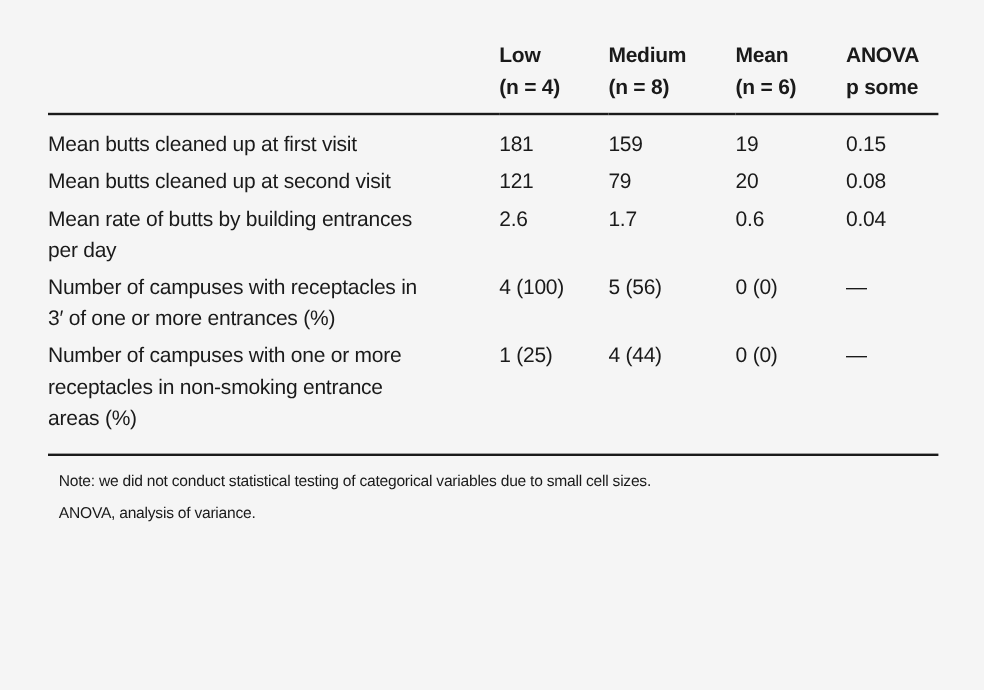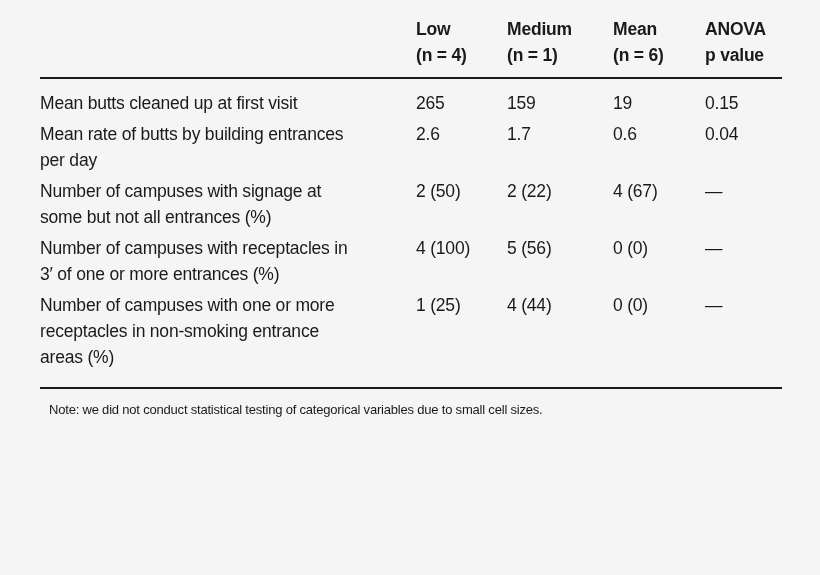--- a/index.html
+++ b/index.html
@@ -5,21 +5,21 @@
   * { box-sizing: border-box; margin: 0; padding: 0; }
   html, body {
     width: 820px; height: 575px;
     background: #f5f5f5;
     color: #1a1a1a;
     font-family: "Liberation Sans", "DejaVu Sans", sans-serif;
     overflow: hidden;
   }
   .table-wrap {
     position: absolute;
-    left: 40px; top: 16px;
+    left: 40px; top: 33px;
     width: 742px;
     letter-spacing: -0.2px;
   }
   .table {
     display: table;
     width: 100%;
     table-layout: fixed;
     border-collapse: collapse;
   }
   .tr { display: table-row; }
@@ -59,59 +59,58 @@
   <div class="table">
 
     <div class="tr thead">
       <div class="td col-label"></div>
       <div class="td col-low">
         <div>Low</div>
         <div>(n = 4)</div>
       </div>
       <div class="td col-med">
         <div>Medium</div>
-        <div>(n = 1)</div>
+        <div>(n = 8)</div>
       </div>
       <div class="td col-high">
         <div>Mean</div>
         <div>(n = 6)</div>
       </div>
       <div class="td col-p">
         <div>ANOVA</div>
-        <div>p value</div>
+        <div>p some</div>
       </div>
     </div>
 
     <div class="tr first">
       <div class="td cell-label">Mean butts cleaned up at first visit</div>
-      <div class="td">265</div>
+      <div class="td">181</div>
       <div class="td">159</div>
       <div class="td">19</div>
       <div class="td">0.15</div>
     </div>
 
+    <div class="tr">
+      <div class="td cell-label">Mean butts cleaned up at second visit</div>
+      <div class="td">121</div>
+      <div class="td">79</div>
+      <div class="td">20</div>
+      <div class="td">0.08</div>
+    </div>
 
     <div class="tr">
       <div class="td cell-label">Mean rate of butts by building entrances
 per day</div>
       <div class="td">2.6</div>
       <div class="td">1.7</div>
       <div class="td">0.6</div>
       <div class="td">0.04</div>
     </div>
 
 
-    <div class="tr">
-      <div class="td cell-label">Number of campuses with signage at
-some but not all entrances (%)</div>
-      <div class="td">2 (50)</div>
-      <div class="td">2 (22)</div>
-      <div class="td">4 (67)</div>
-      <div class="td">—</div>
-    </div>
 
     <div class="tr">
       <div class="td cell-label">Number of campuses with receptacles in
 3′ of one or more entrances (%)</div>
       <div class="td">4 (100)</div>
       <div class="td">5 (56)</div>
       <div class="td">0 (0)</div>
       <div class="td">—</div>
     </div>
 
@@ -122,14 +121,15 @@
       <div class="td">1 (25)</div>
       <div class="td">4 (44)</div>
       <div class="td">0 (0)</div>
       <div class="td">—</div>
     </div>
 
   </div>
 
   <div class="notes">
     <div class="note-line">Note: we did not conduct statistical testing of categorical variables due to small cell sizes.</div>
+    <div class="note-line">ANOVA, analysis of variance.</div>
   </div>
 </div>
 
 </body></html>

